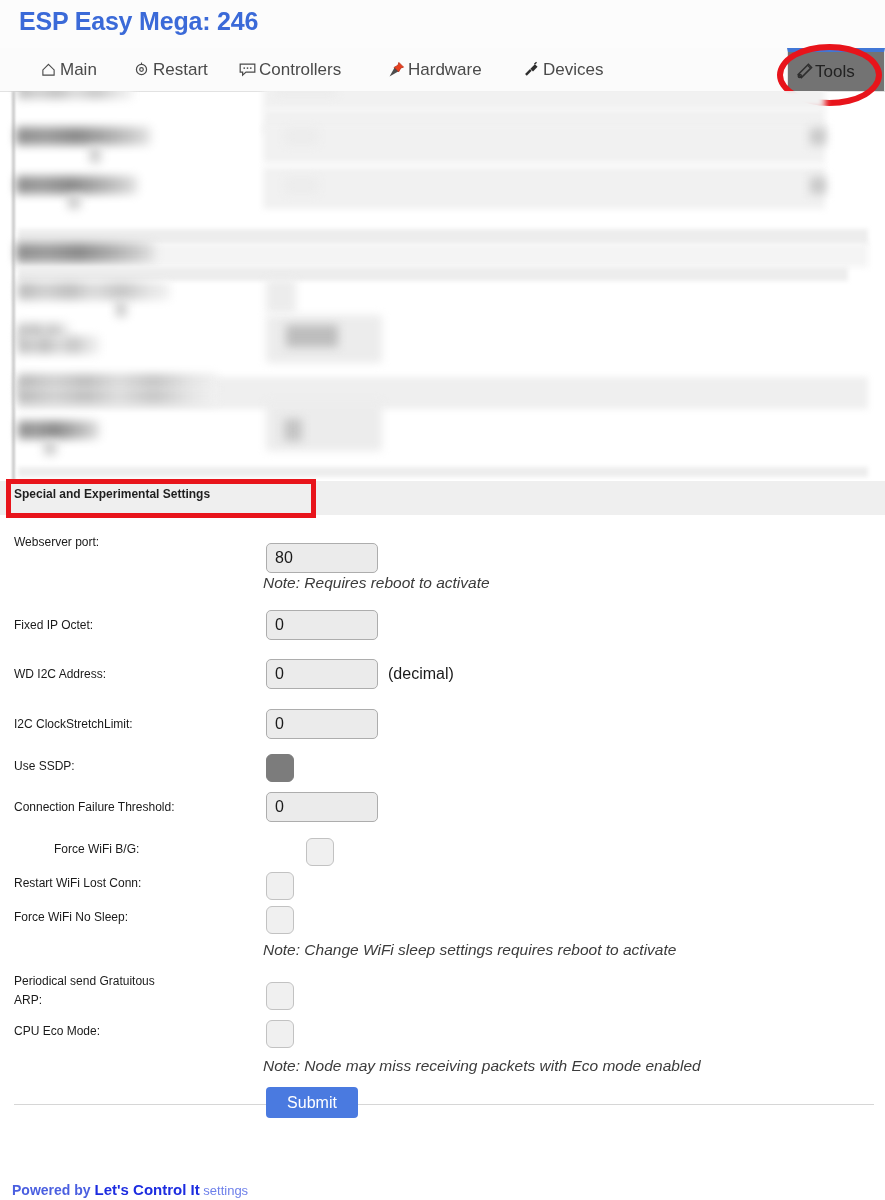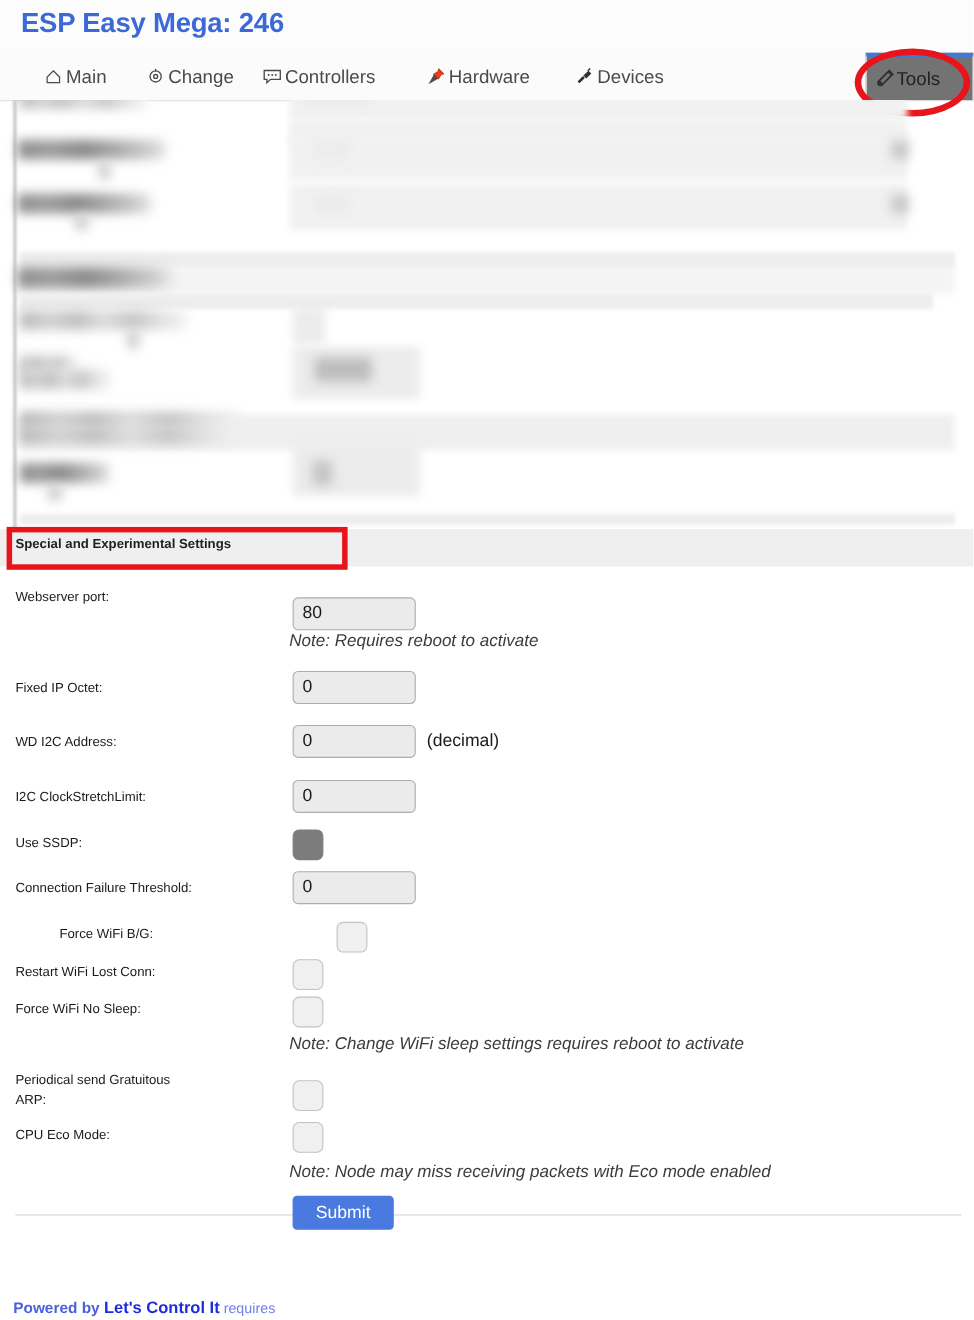--- a/index.html
+++ b/index.html
@@ -285,21 +285,21 @@
   </div>
 
   <div class="nav-tab" id="tab-config">
     <span class="nav-icon">
       <svg width="15" height="15" viewBox="0 0 16 16">
         <circle cx="8" cy="8" r="5.4" fill="none" stroke="#4a4a4a" stroke-width="1.3"></circle>
         <circle cx="8" cy="8" r="1.9" fill="none" stroke="#4a4a4a" stroke-width="1.3"></circle>
         <rect x="7.4" y="0.6" width="1.2" height="2.6" fill="#4a4a4a"></rect>
       </svg>
     </span>
-    <span>Change</span>
+    <span>Restart</span>
   </div>
 
   <div class="nav-tab" id="tab-controllers">
     <span class="nav-icon">
       <svg width="17" height="15" viewBox="0 0 18 16">
         <path d="M1.2 2.2 h15.6 v8.6 h-9.4 l-3.6 3.2 v-3.2 h-2.6 Z" fill="none" stroke="#4a4a4a" stroke-width="1.3"></path>
         <circle cx="5.5" cy="6.5" r="0.95" fill="#4a4a4a"></circle>
         <circle cx="9" cy="6.5" r="0.95" fill="#4a4a4a"></circle>
         <circle cx="12.5" cy="6.5" r="0.95" fill="#4a4a4a"></circle>
       </svg>
@@ -456,14 +456,14 @@
     <div class="checkbox" style="top:0;"></div>
   </div>
   <div class="note-text" style="top:1057px;">Note: Node may miss receiving packets with Eco mode enabled</div>
 </div>
 
 <div id="form-divider"></div>
 
 <button id="submit-button">Submit</button>
 
 <div id="footer-credit">
-  <span id="footer-prefix">Powered by </span><a id="footer-brand" href="#" style="text-decoration:none;">Let's Control It</a><span id="footer-suffix"> requires</span>
+  <span id="footer-prefix">Powered by </span><a id="footer-brand" href="#" style="text-decoration:none;">Let's Control It</a><span id="footer-suffix"> settings</span>
 </div>
 
 </body></html>

